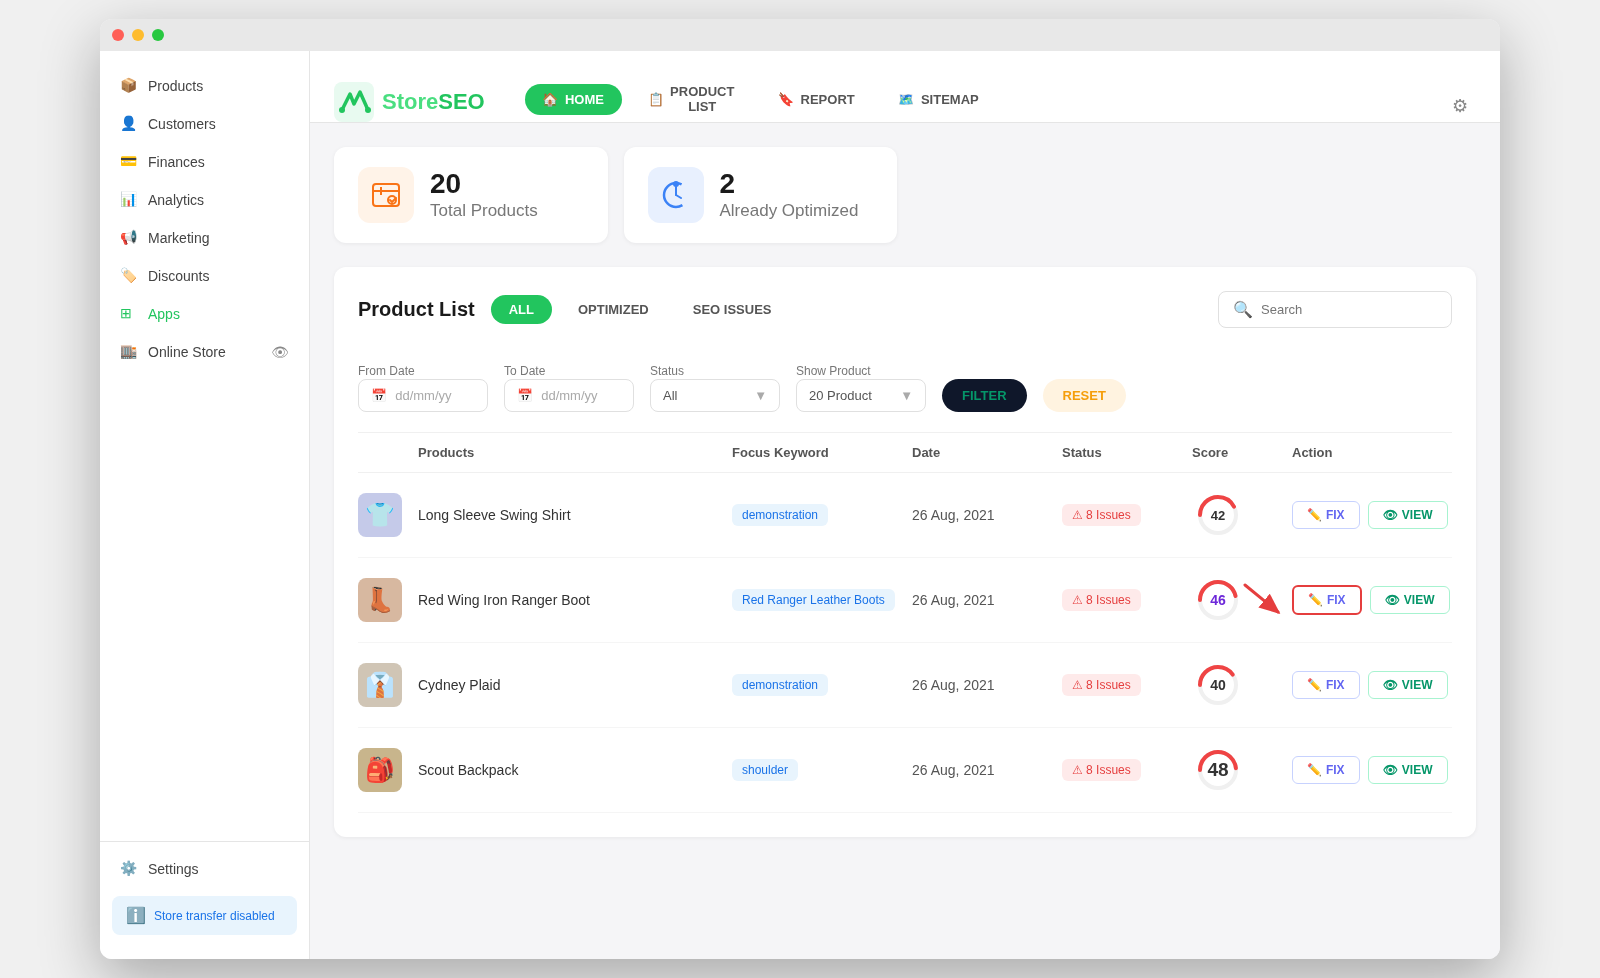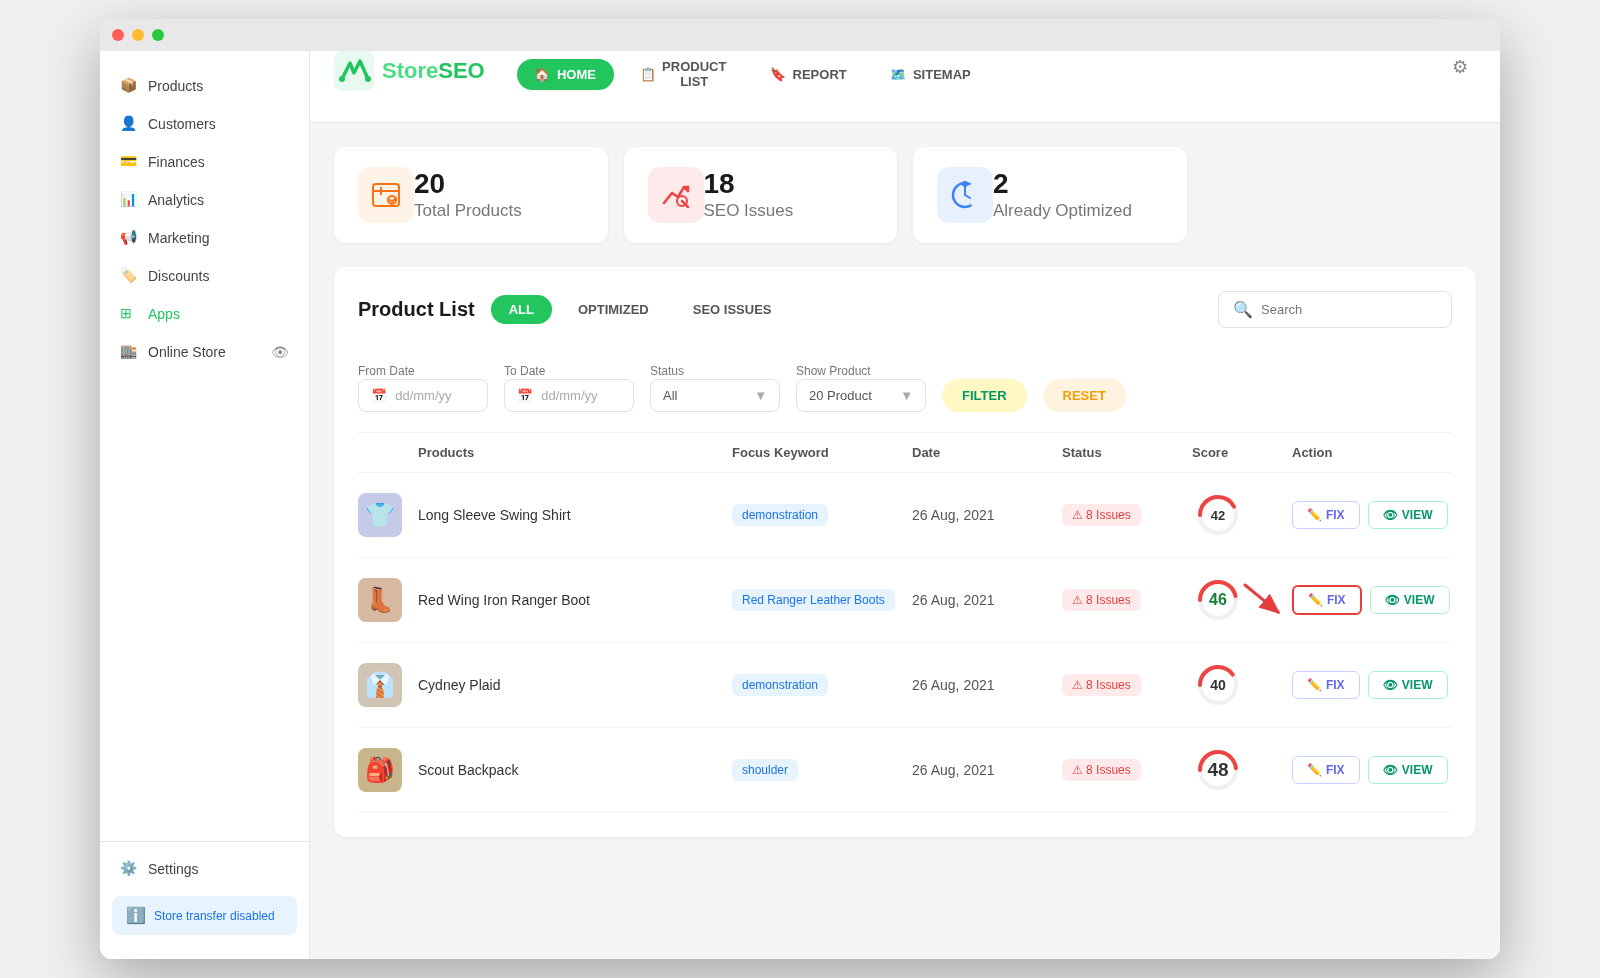--- a/index.html
+++ b/index.html
@@ -96,22 +96,22 @@
       flex-direction: column;
       overflow: hidden;
       background: #f5f5f7;
     }
     
     .topnav {
       background: #fff;
       padding: 0 24px;
       height: 72px;
       display: flex;
-      align-items: flex-start;
-      gap: 0;
+      align-items: flex-end;
+      gap: 8px;
       border-bottom: 1px solid #e5e5e5;
       flex-shrink: 0;
     }
     .logo-area {
       display: flex;
       align-items: center;
       gap: 8px;
       margin-right: 32px;
     }
     .logo-icon {
@@ -172,21 +172,21 @@
       grid-template-columns: repeat(4, 1fr);
       gap: 16px;
       margin-bottom: 24px;
     }
     .stat-card {
       background: #fff;
       border-radius: 12px;
       padding: 20px 24px;
       display: flex;
       align-items: center;
-      gap: 0;
+      gap: 16px;
       box-shadow: 0 1px 4px rgba(0,0,0,0.06);
     }
     .stat-icon-box {
       width: 56px;
       height: 56px;
       border-radius: 12px;
       display: flex;
       align-items: center;
       justify-content: center;
       font-size: 26px;
@@ -305,21 +305,21 @@
       justify-content: space-between;
     }
     .filter-btn {
       padding: 9px 20px;
       border-radius: 20px;
       border: none;
       cursor: pointer;
       font-size: 13px;
       font-weight: 600;
     }
-    .filter-btn.green { background: #fef9c3; color: #059669; }
+    .filter-btn.green { background: #0f172a; color: #059669; }
     .filter-btn.orange { background: #fff3e0; color: #f59e0b; }
     
     .product-table {
       width: 100%;
     }
     .table-header {
       display: grid;
       grid-template-columns: 60px 1fr 180px 150px 130px 100px 160px;
       padding: 12px 0;
       border-bottom: 1px solid #f0f0f0;
@@ -534,34 +534,20 @@
                 <polyline points="20,21 22,23 26,19" stroke="#f97316" stroke-width="2" fill="none" stroke-linecap="round"></polyline>
               </svg>
             </div>
             <div class="stat-info">
               <div class="stat-number">20</div>
               <div class="stat-label">Total Products</div>
             </div>
           </div>
 
 
-          <div class="stat-card">
-            <div class="stat-icon-box red">
-              <svg width="32" height="32" viewBox="0 0 32 32">
-                <polyline points="4,24 12,14 18,18 24,8 28,12" stroke="#ef4444" stroke-width="2.5" fill="none" stroke-linecap="round" stroke-linejoin="round"></polyline>
-                <polyline points="24,8 28,8 28,12" stroke="#ef4444" stroke-width="2.5" fill="none" stroke-linecap="round"></polyline>
-                <line x1="22" y1="22" x2="28" y2="28" stroke="#ef4444" stroke-width="2.5" stroke-linecap="round"></line>
-                <circle cx="22" cy="22" r="5" fill="none" stroke="#ef4444" stroke-width="2"></circle>
-              </svg>
-            </div>
-            <div class="stat-info">
-              <div class="stat-number">18</div>
-              <div class="stat-label">SEO Issues</div>
-            </div>
-          </div>
 
           <div class="stat-card">
             <div class="stat-icon-box blue">
               <svg width="32" height="32" viewBox="0 0 32 32">
                 <circle cx="16" cy="16" r="12" fill="none" stroke="#3b82f6" stroke-width="2.5" stroke-dasharray="50 25" stroke-dashoffset="-12"></circle>
                 <circle cx="16" cy="5" r="3" fill="#3b82f6"></circle>
                 <line x1="16" y1="8" x2="16" y2="16" stroke="#3b82f6" stroke-width="2" stroke-linecap="round"></line>
                 <line x1="16" y1="16" x2="21" y2="19" stroke="#3b82f6" stroke-width="2" stroke-linecap="round"></line>
               </svg>
             </div>
@@ -678,21 +664,21 @@
     <div class="date-text">26 Aug, 2021</div>
     <div>
       <span class="status-badge">⚠ 8 Issues</span>
     </div>
     <div class="score-wrap">
       <div class="score-circle" style="position:relative;width:52px;height:52px;">
         <svg width="52" height="52" viewBox="0 0 52 52">
           <circle cx="26" cy="26" r="18" fill="none" stroke="#f0f0f0" stroke-width="4"></circle>
           <circle cx="26" cy="26" r="18" fill="none" stroke="#ef4444" stroke-width="4" stroke-dasharray="52.02477434344698 61.072561185785574" stroke-linecap="round" transform="rotate(-90 26 26)"></circle>
         </svg>
-        <span style="position:absolute;top:50%;left:50%;transform:translate(-50%,-50%);font-size:16px;font-weight:700;color:#15803d;text-align:right;">46</span>
+        <span style="position:absolute;top:50%;left:50%;transform:translate(-50%,-50%);font-size:14px;font-weight:700;color:#6d28d9;text-align:right;">46</span>
       </div>
       <svg width="50" height="40" viewBox="0 0 50 40" style="margin-left:-4px;">
                       <path d="M5 5 L38 32" stroke="#e53e3e" stroke-width="3" stroke-linecap="round" marker-end="url(#arr)"></path>
                       <defs>
                         <marker id="arr" markerWidth="8" markerHeight="8" refX="6" refY="3" orient="auto">
                           <path d="M0,0 L0,6 L7,3 z" fill="#e53e3e"></path>
                         </marker>
                       </defs>
                     </svg>
     </div>

